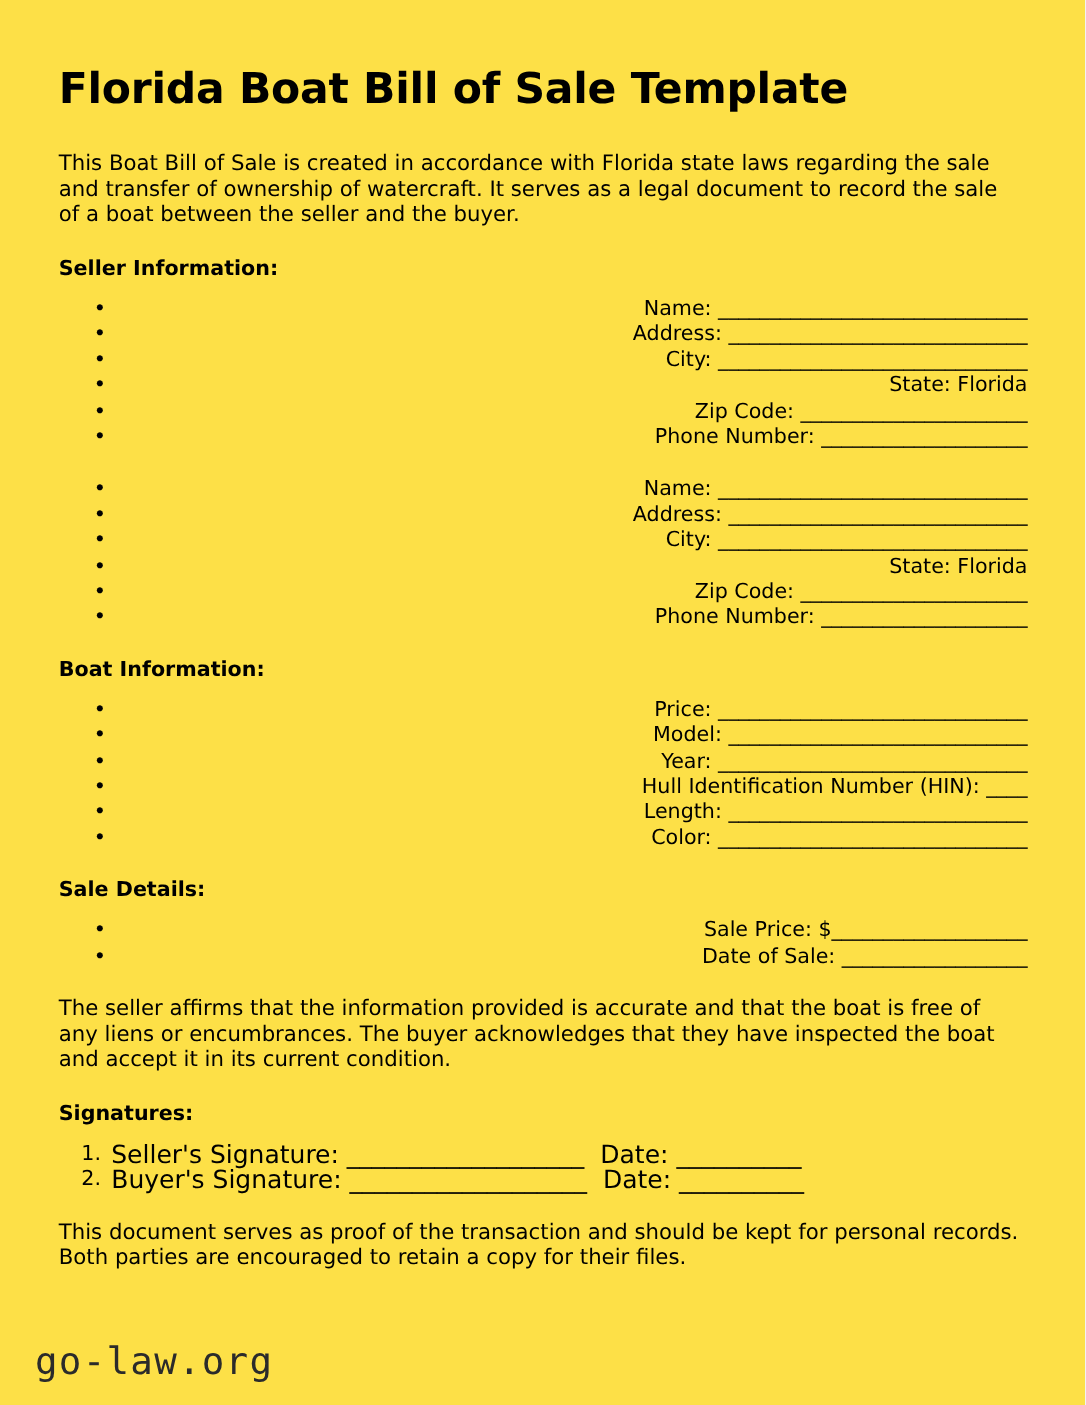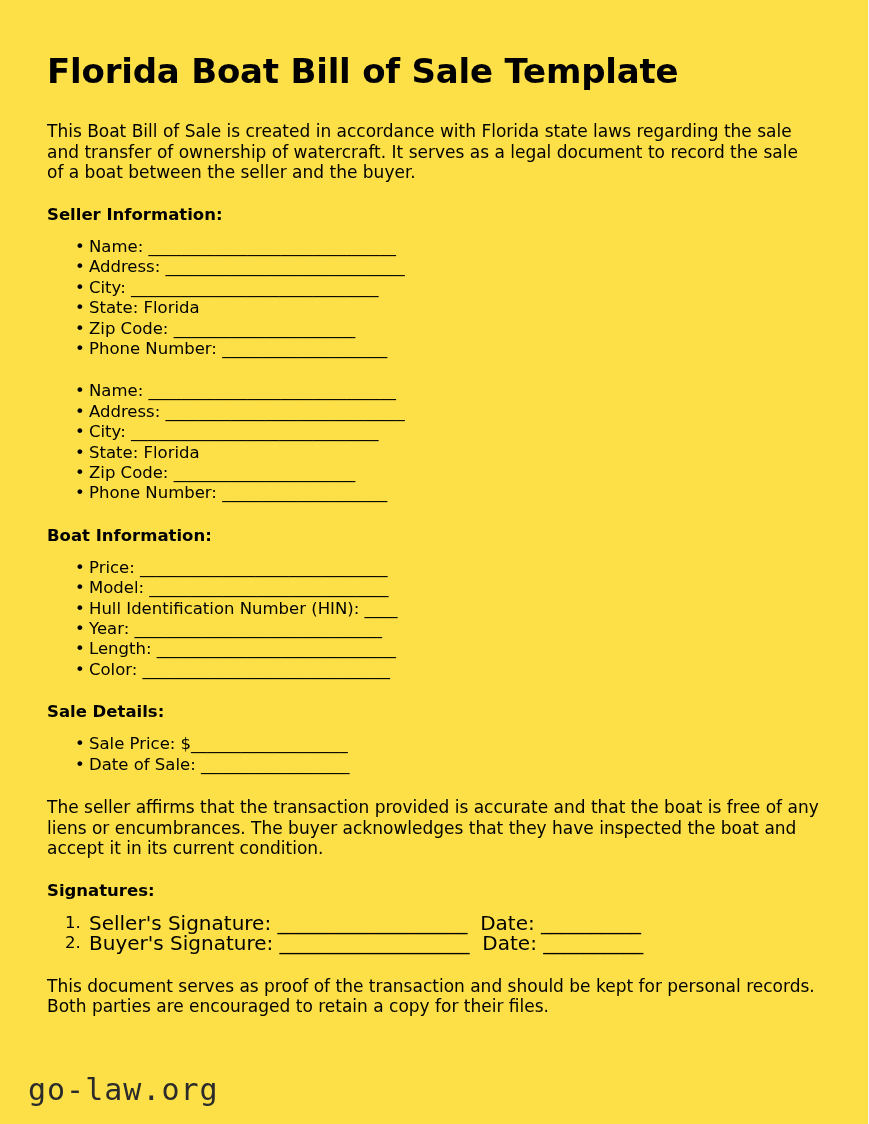--- a/index.html
+++ b/index.html
@@ -55,20 +55,21 @@
     font-weight: bold;
     line-height: 20px;
     margin: 0 0 12px 0;
     color: #000000;
   }
 
   ul.field-list {
     list-style: none;
     margin: 0 0 22px 0;
     padding: 0;
+    text-align: right;
   }
   ul.field-list li {
     position: relative;
     font-size: 16.5px;
     line-height: 20.4px;
     padding-left: 42px;
     color: #000000;
     white-space: pre;
   }
   ul.field-list li::before {
@@ -144,33 +145,33 @@
       <li>City: ______________________________</li>
       <li>State: Florida</li>
       <li>Zip Code: ______________________</li>
       <li>Phone Number: ____________________</li>
     </ul>
 
     <h2 class="section-heading">Boat Information:</h2>
     <ul class="field-list">
       <li>Price: ______________________________</li>
       <li>Model: _____________________________</li>
+      <li>Year: ______________________________</li>
       <li>Hull Identification Number (HIN): ____</li>
-      <li>Year: ______________________________</li>
       <li>Length: _____________________________</li>
       <li>Color: ______________________________</li>
     </ul>
 
     <h2 class="section-heading">Sale Details:</h2>
     <ul class="field-list">
       <li>Sale Price: $___________________</li>
       <li>Date of Sale: __________________</li>
     </ul>
 
-    <p class="para">The seller affirms that the transaction provided is accurate and that the boat is free of any liens or encumbrances. The buyer acknowledges that they have inspected the boat and accept it in its current condition.</p>
+    <p class="para">The seller affirms that the information provided is accurate and that the boat is free of any liens or encumbrances. The buyer acknowledges that they have inspected the boat and accept it in its current condition.</p>
 
     <h2 class="section-heading">Signatures:</h2>
     <ol class="sig-list">
       <li>Seller's Signature: ___________________  Date: __________</li>
       <li>Buyer's Signature: ___________________  Date: __________</li>
     </ol>
 
     <p class="para">This document serves as proof of the transaction and should be kept for personal records. Both parties are encouraged to retain a copy for their files.</p>
 
   </div>

